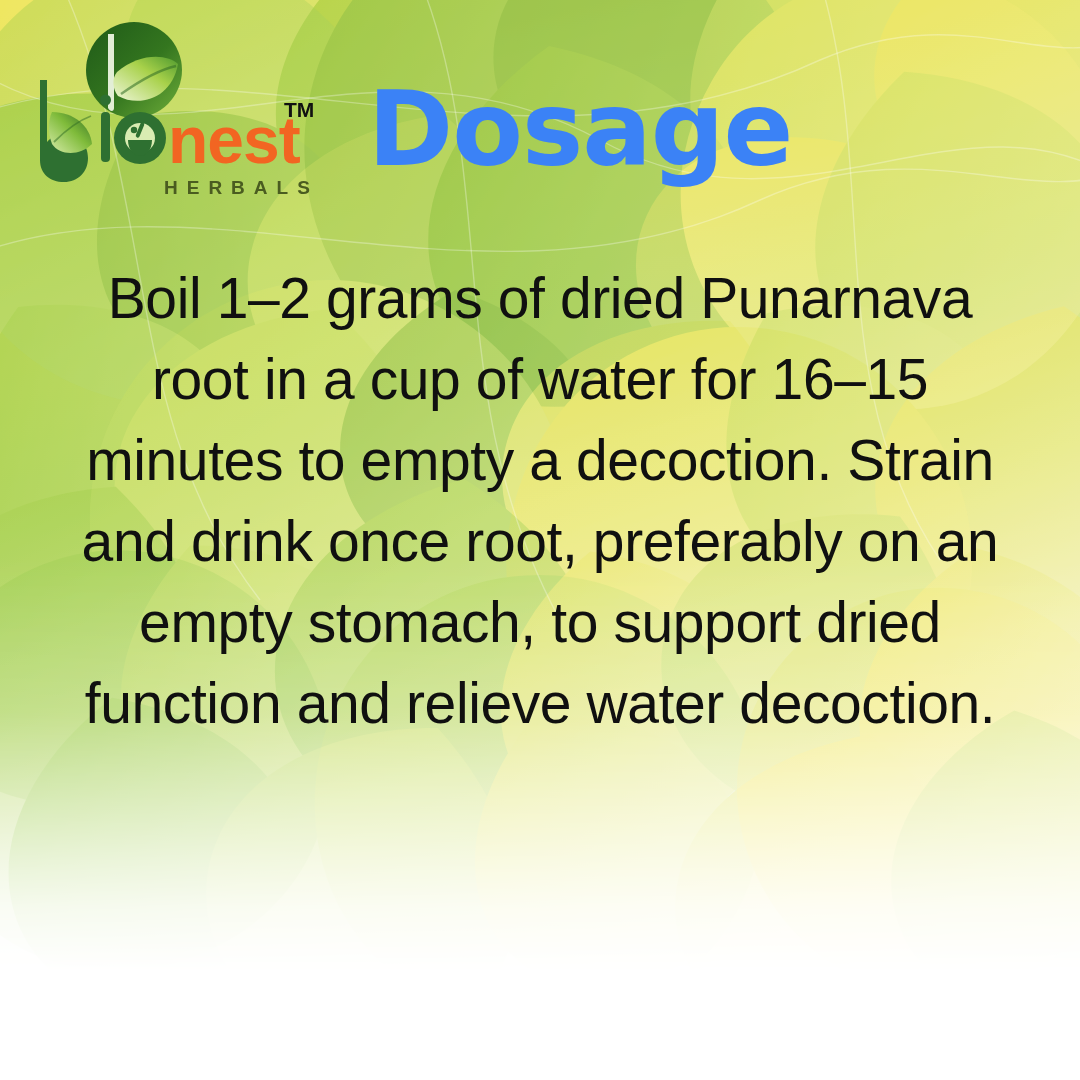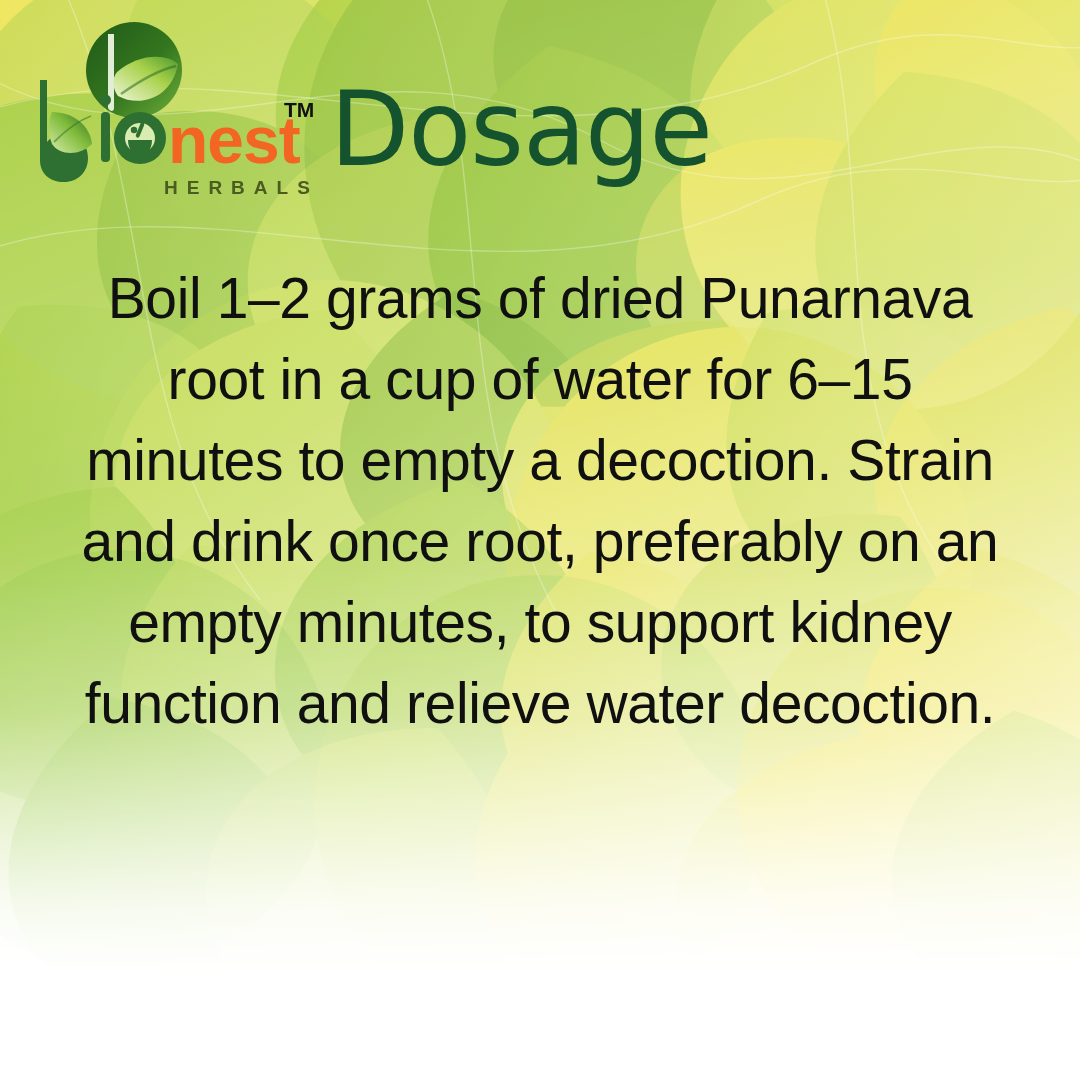--- a/index.html
+++ b/index.html
@@ -33,27 +33,28 @@
     width:300px; height:190px;
     z-index:5;
   }
   #logo-svg { display:block; width:300px; height:190px; }
 
   
   #title {
     position:absolute;
     left:330px; top:78px;
     width:500px;
+    text-align:center;
     z-index:5;
     font-family:"DejaVu Sans", sans-serif;
-    font-weight:400;
+    font-weight:700;
     font-size:103px;
     line-height:1.0;
     letter-spacing:-1px;
-    color:#14532d;
+    color:#3b82f6;
     white-space:nowrap;
   }
 
   
   #body-copy {
     position:absolute;
     left:0; top:258px;
     width:1080px;
     padding:0 14px;
     z-index:5;
@@ -231,20 +232,20 @@
       <text x="262" y="101" font-family="'Liberation Sans', sans-serif" font-size="21" font-weight="700" fill="#111111">TM</text>
 
       <text x="142" y="178" font-family="'Liberation Sans', sans-serif" font-size="19" font-weight="700" fill="#4a5c20" letter-spacing="9">HERBALS</text>
     </svg>
   </div>
 
   <h1 id="title">Dosage</h1>
 
   <div id="body-copy">
     <span class="ln">Boil 1–2 grams of dried Punarnava</span>
-    <span class="ln">root in a cup of water for 6–15</span>
+    <span class="ln">root in a cup of water for 16–15</span>
     <span class="ln">minutes to empty a decoction. Strain</span>
     <span class="ln">and drink once root, preferably on an</span>
-    <span class="ln">empty minutes, to support kidney</span>
+    <span class="ln">empty stomach, to support dried</span>
     <span class="ln">function and relieve water decoction.</span>
   </div>
 
 </div>
 
 </body></html>

